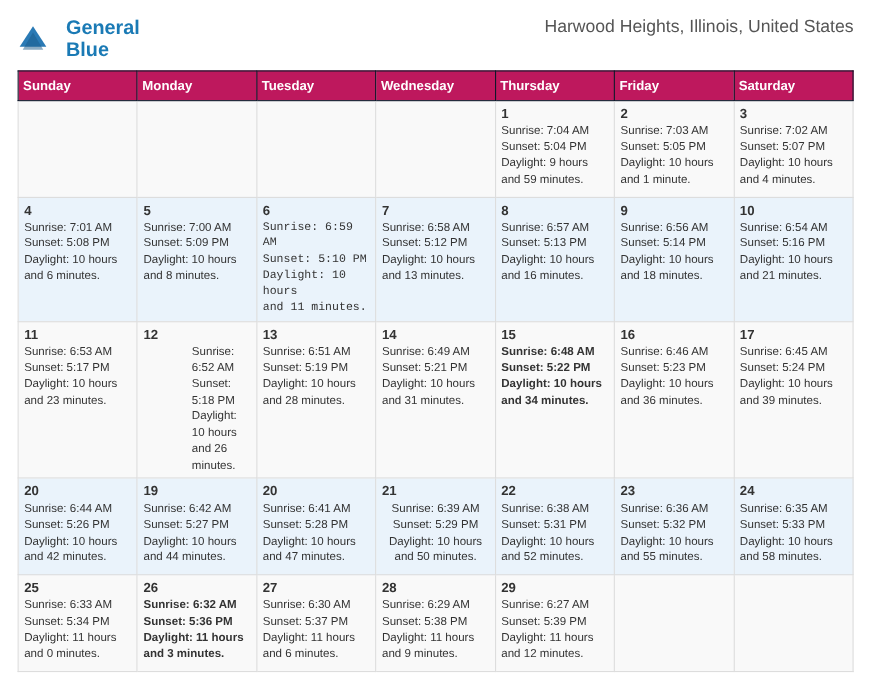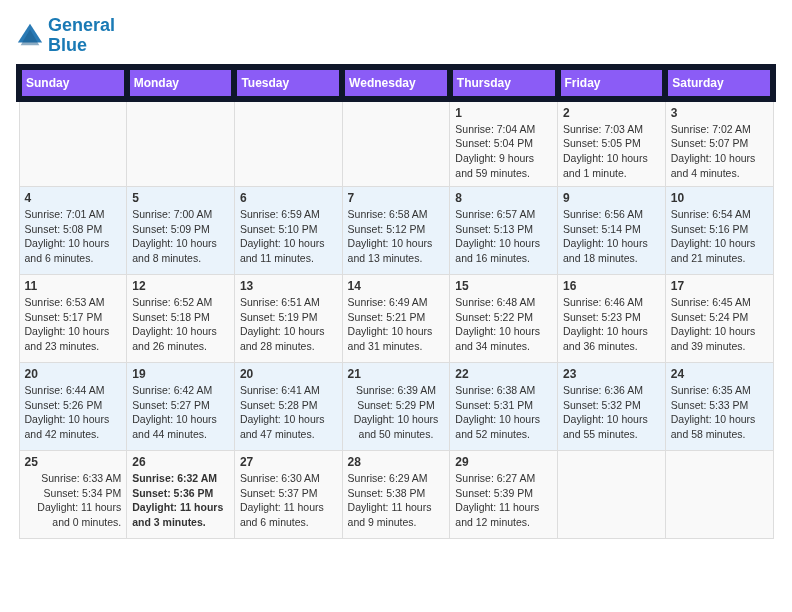--- a/index.html
+++ b/index.html
@@ -12,21 +12,21 @@
     }
     .header-area {
       display: flex;
       justify-content: space-between;
       align-items: flex-start;
       margin-bottom: 8px;
     }
     .logo {
       display: flex;
       align-items: center;
-      gap: 4px;
+      gap: 16px;
     }
     .logo-text {
       font-size: 18px;
       font-weight: bold;
       color: #333;
       line-height: 1.1;
     }
     .logo-text span {
       color: #1a7ab5;
     }
@@ -45,27 +45,27 @@
     .subtitle {
       font-size: 16px;
       color: #555;
     }
     table {
       width: 100%;
       border-collapse: collapse;
       table-layout: fixed;
     }
     thead tr th {
-      background-color: #8b5cf6;
+      background-color: #be185d;
       color: #fff;
       font-size: 12px;
       font-weight: bold;
       padding: 6px 4px;
       text-align: left;
-      border: 6px solid #0f172a;
+      border: 1px solid #0f172a;
     }
     tbody tr td {
       vertical-align: top;
       padding: 4px 5px;
       border: 1px solid #ddd;
       font-size: 10.5px;
       color: #333;
       height: 88px;
     }
     tbody tr:nth-child(odd) td {
@@ -91,20 +91,21 @@
     <svg class="logo-icon" viewBox="0 0 30 30">
       <polygon points="15,2 28,22 2,22" fill="#2a7ab5"></polygon>
       <polygon points="15,8 25,25 5,25" fill="#1a5a8a" opacity="0.5"></polygon>
     </svg>
     <div class="logo-text">
       <div><span>General</span></div>
       <div><span>Blue</span></div>
     </div>
   </div>
   <div class="title-area">
+    <div class="subtitle">Harwood Heights, Illinois, United States</div>
   </div>
 </div>
 
 <table>
   <thead>
     <tr>
     <th>Sunday</th>
         <th>Monday</th>
         <th>Tuesday</th>
         <th>Wednesday</th>
@@ -151,21 +152,21 @@
         </td>
         <td>
           <div class="day-num">5</div>
           <div class="day-info" style="white-space: pre-line;">Sunrise: 7:00 AM
 Sunset: 5:09 PM
 Daylight: 10 hours
 and 8 minutes.</div>
         </td>
         <td>
           <div class="day-num">6</div>
-          <div class="day-info" style="white-space: pre-line;">Sunrise: 6:59 AM
+          <div class="day-info" style="white-space: pre-line; font-family: Liberation Mono, monospace;">Sunrise: 6:59 AM
 Sunset: 5:10 PM
 Daylight: 10 hours
 and 11 minutes.</div>
         </td>
         <td>
           <div class="day-num">7</div>
           <div class="day-info" style="white-space: pre-line;">Sunrise: 6:58 AM
 Sunset: 5:12 PM
 Daylight: 10 hours
 and 13 minutes.</div>
@@ -195,42 +196,42 @@
       <tr>
         <td>
           <div class="day-num">11</div>
           <div class="day-info" style="white-space: pre-line;">Sunrise: 6:53 AM
 Sunset: 5:17 PM
 Daylight: 10 hours
 and 23 minutes.</div>
         </td>
         <td>
           <div class="day-num">12</div>
-          <div class="day-info" style="white-space: pre-line;">Sunrise: 6:52 AM
+          <div class="day-info" style="white-space: pre-line; margin-left: 44px;">Sunrise: 6:52 AM
 Sunset: 5:18 PM
 Daylight: 10 hours
 and 26 minutes.</div>
         </td>
         <td>
           <div class="day-num">13</div>
           <div class="day-info" style="white-space: pre-line;">Sunrise: 6:51 AM
 Sunset: 5:19 PM
 Daylight: 10 hours
 and 28 minutes.</div>
         </td>
         <td>
           <div class="day-num">14</div>
           <div class="day-info" style="white-space: pre-line;">Sunrise: 6:49 AM
 Sunset: 5:21 PM
 Daylight: 10 hours
 and 31 minutes.</div>
         </td>
         <td>
           <div class="day-num">15</div>
-          <div class="day-info" style="white-space: pre-line;">Sunrise: 6:48 AM
+          <div class="day-info" style="white-space: pre-line; font-weight: bold;">Sunrise: 6:48 AM
 Sunset: 5:22 PM
 Daylight: 10 hours
 and 34 minutes.</div>
         </td>
         <td>
           <div class="day-num">16</div>
           <div class="day-info" style="white-space: pre-line;">Sunrise: 6:46 AM
 Sunset: 5:23 PM
 Daylight: 10 hours
 and 36 minutes.</div>
@@ -290,21 +291,21 @@
           <div class="day-num">24</div>
           <div class="day-info" style="white-space: pre-line;">Sunrise: 6:35 AM
 Sunset: 5:33 PM
 Daylight: 10 hours
 and 58 minutes.</div>
         </td>
       </tr>
       <tr>
         <td>
           <div class="day-num">25</div>
-          <div class="day-info" style="white-space: pre-line; text-align: right;">Sunrise: 6:33 AM
+          <div class="day-info" style="white-space: pre-line;">Sunrise: 6:33 AM
 Sunset: 5:34 PM
 Daylight: 11 hours
 and 0 minutes.</div>
         </td>
         <td>
           <div class="day-num">26</div>
           <div class="day-info" style="white-space: pre-line; font-weight: bold;">Sunrise: 6:32 AM
 Sunset: 5:36 PM
 Daylight: 11 hours
 and 3 minutes.</div>

